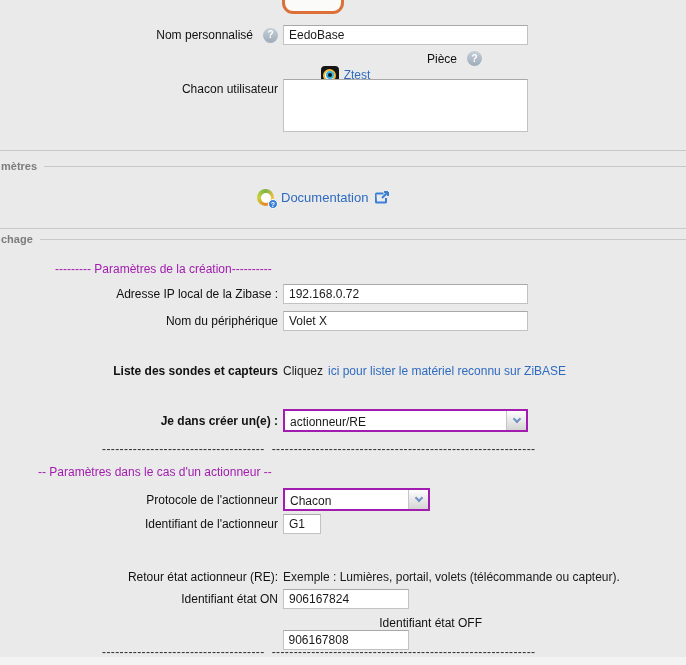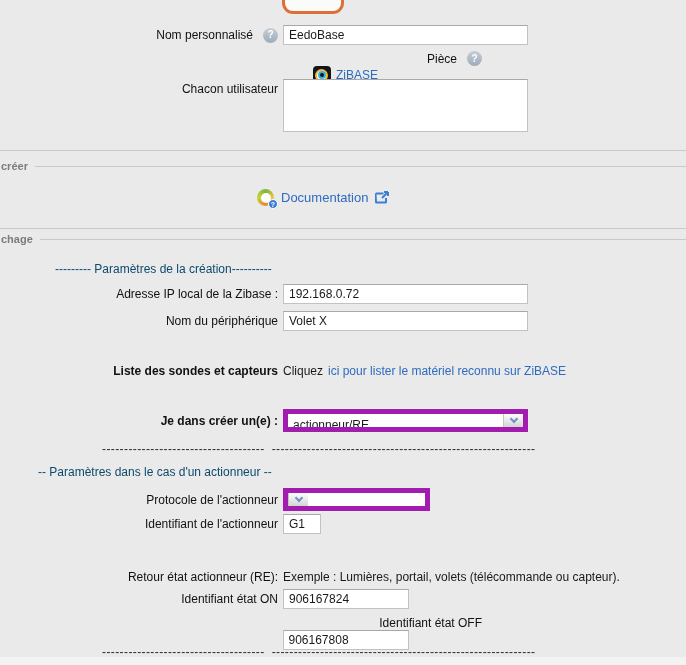--- a/index.html
+++ b/index.html
@@ -91,37 +91,37 @@
     width: 10px; height: 10px; border-radius: 50%;
     background: #3a7fd5; border: 1px solid #fff;
     color: #fff; font-size: 7px; font-weight: bold;
     display: grid; place-items: center; line-height: 1;
   }
   .doc-link { font-size: 13px; }
 
   
   .select {
     display: flex; align-items: stretch; height: 23px;
-    border: 5px solid #a21caf; background: #fff; cursor: pointer;
+    border: 2px solid #a21caf; background: #fff; cursor: pointer;
   }
   .select .val { flex: 1; padding: 4px 5px 0 5px; font-size: 12px; white-space: nowrap; overflow: hidden; }
   .select .btn {
     width: 20px; border-left: 1px solid #c4c4c4;
     background: linear-gradient(#fefefe, #d4d4d4);
     display: grid; place-items: center;
   }
   .chev {
     width: 6px; height: 6px; margin-top: -3px;
     border-right: 2px solid #6f93c4; border-bottom: 2px solid #6f93c4;
     transform: rotate(45deg);
   }
   .sel-main { width: 245px; }
   .sel-med  { width: 147px; }
 
-  .dash-title { position: absolute; color: #0c4a6e; white-space: nowrap; }
+  .dash-title { position: absolute; color: #a21caf; white-space: nowrap; }
   .sep { position: absolute; left: 102px; color: #2b2b2b; white-space: nowrap; letter-spacing: 0.4px; }
   .sep span { margin-right: 7px; }
 
   .ext-icon { flex-shrink: 0; display: block; }
 
   .bottom-strip { position: absolute; left: 0; top: 657px; width: 686px; height: 8px; background: #f3f3f3; }
 </style>
 </head>
 <body>
 
@@ -143,36 +143,36 @@
     <div class="lcell">
       <span class="lbl">Pièce</span>
       <span class="help-icon">?</span>
     </div>
     <div class="ctrl">
       <span class="room-icon">
           <span class="ring1">
             <span class="ring2"></span>
           </span>
         </span>
-      <a class="lnk">ZiBASE</a>
+      <a class="lnk">Ztest</a>
     </div>
   </div>
 
   <div class="row top-align" style="top:79px;">
     <div class="lcell" style="padding-top:3px;">
       <span class="lbl">Chacon utilisateur</span>
     </div>
     <div class="ctrl">
       <textarea class="txt" style=""></textarea>
     </div>
   </div>
 
   <div class="hline" style="top:150px;"></div>
   <div class="legend" style="top:160px;">
-    <span class="txt">créer</span>
+    <span class="txt">mètres</span>
     <span class="line"></span>
   </div>
 
   <div class="doc-row" style="top:189px;">
     <span class="doc-icon">
       <span class="hole"></span>
       <span class="badge">?</span>
     </span>
     <a class="lnk doc-link">Documentation</a>
     <svg class="ext-icon" width="16" height="15" viewBox="0 0 16 15">
@@ -236,20 +236,21 @@
   </div>
 
   <div class="dash-title" style="top:465px; left:38px;">-- Paramètres dans le cas d'un actionneur --</div>
 
   <div class="row" style="top:488px;">
     <div class="lcell">
         <span class="lbl">Protocole de l'actionneur</span>
       </div>
     <div class="ctrl">
       <div class="select sel-med">
+        <span class="val">Chacon</span>
         <span class="btn">
             <span class="chev"></span>
           </span>
       </div>
     </div>
   </div>
 
   <div class="row" style="top:514px;">
     <div class="lcell">
         <span class="lbl">Identifiant de l'actionneur</span>

